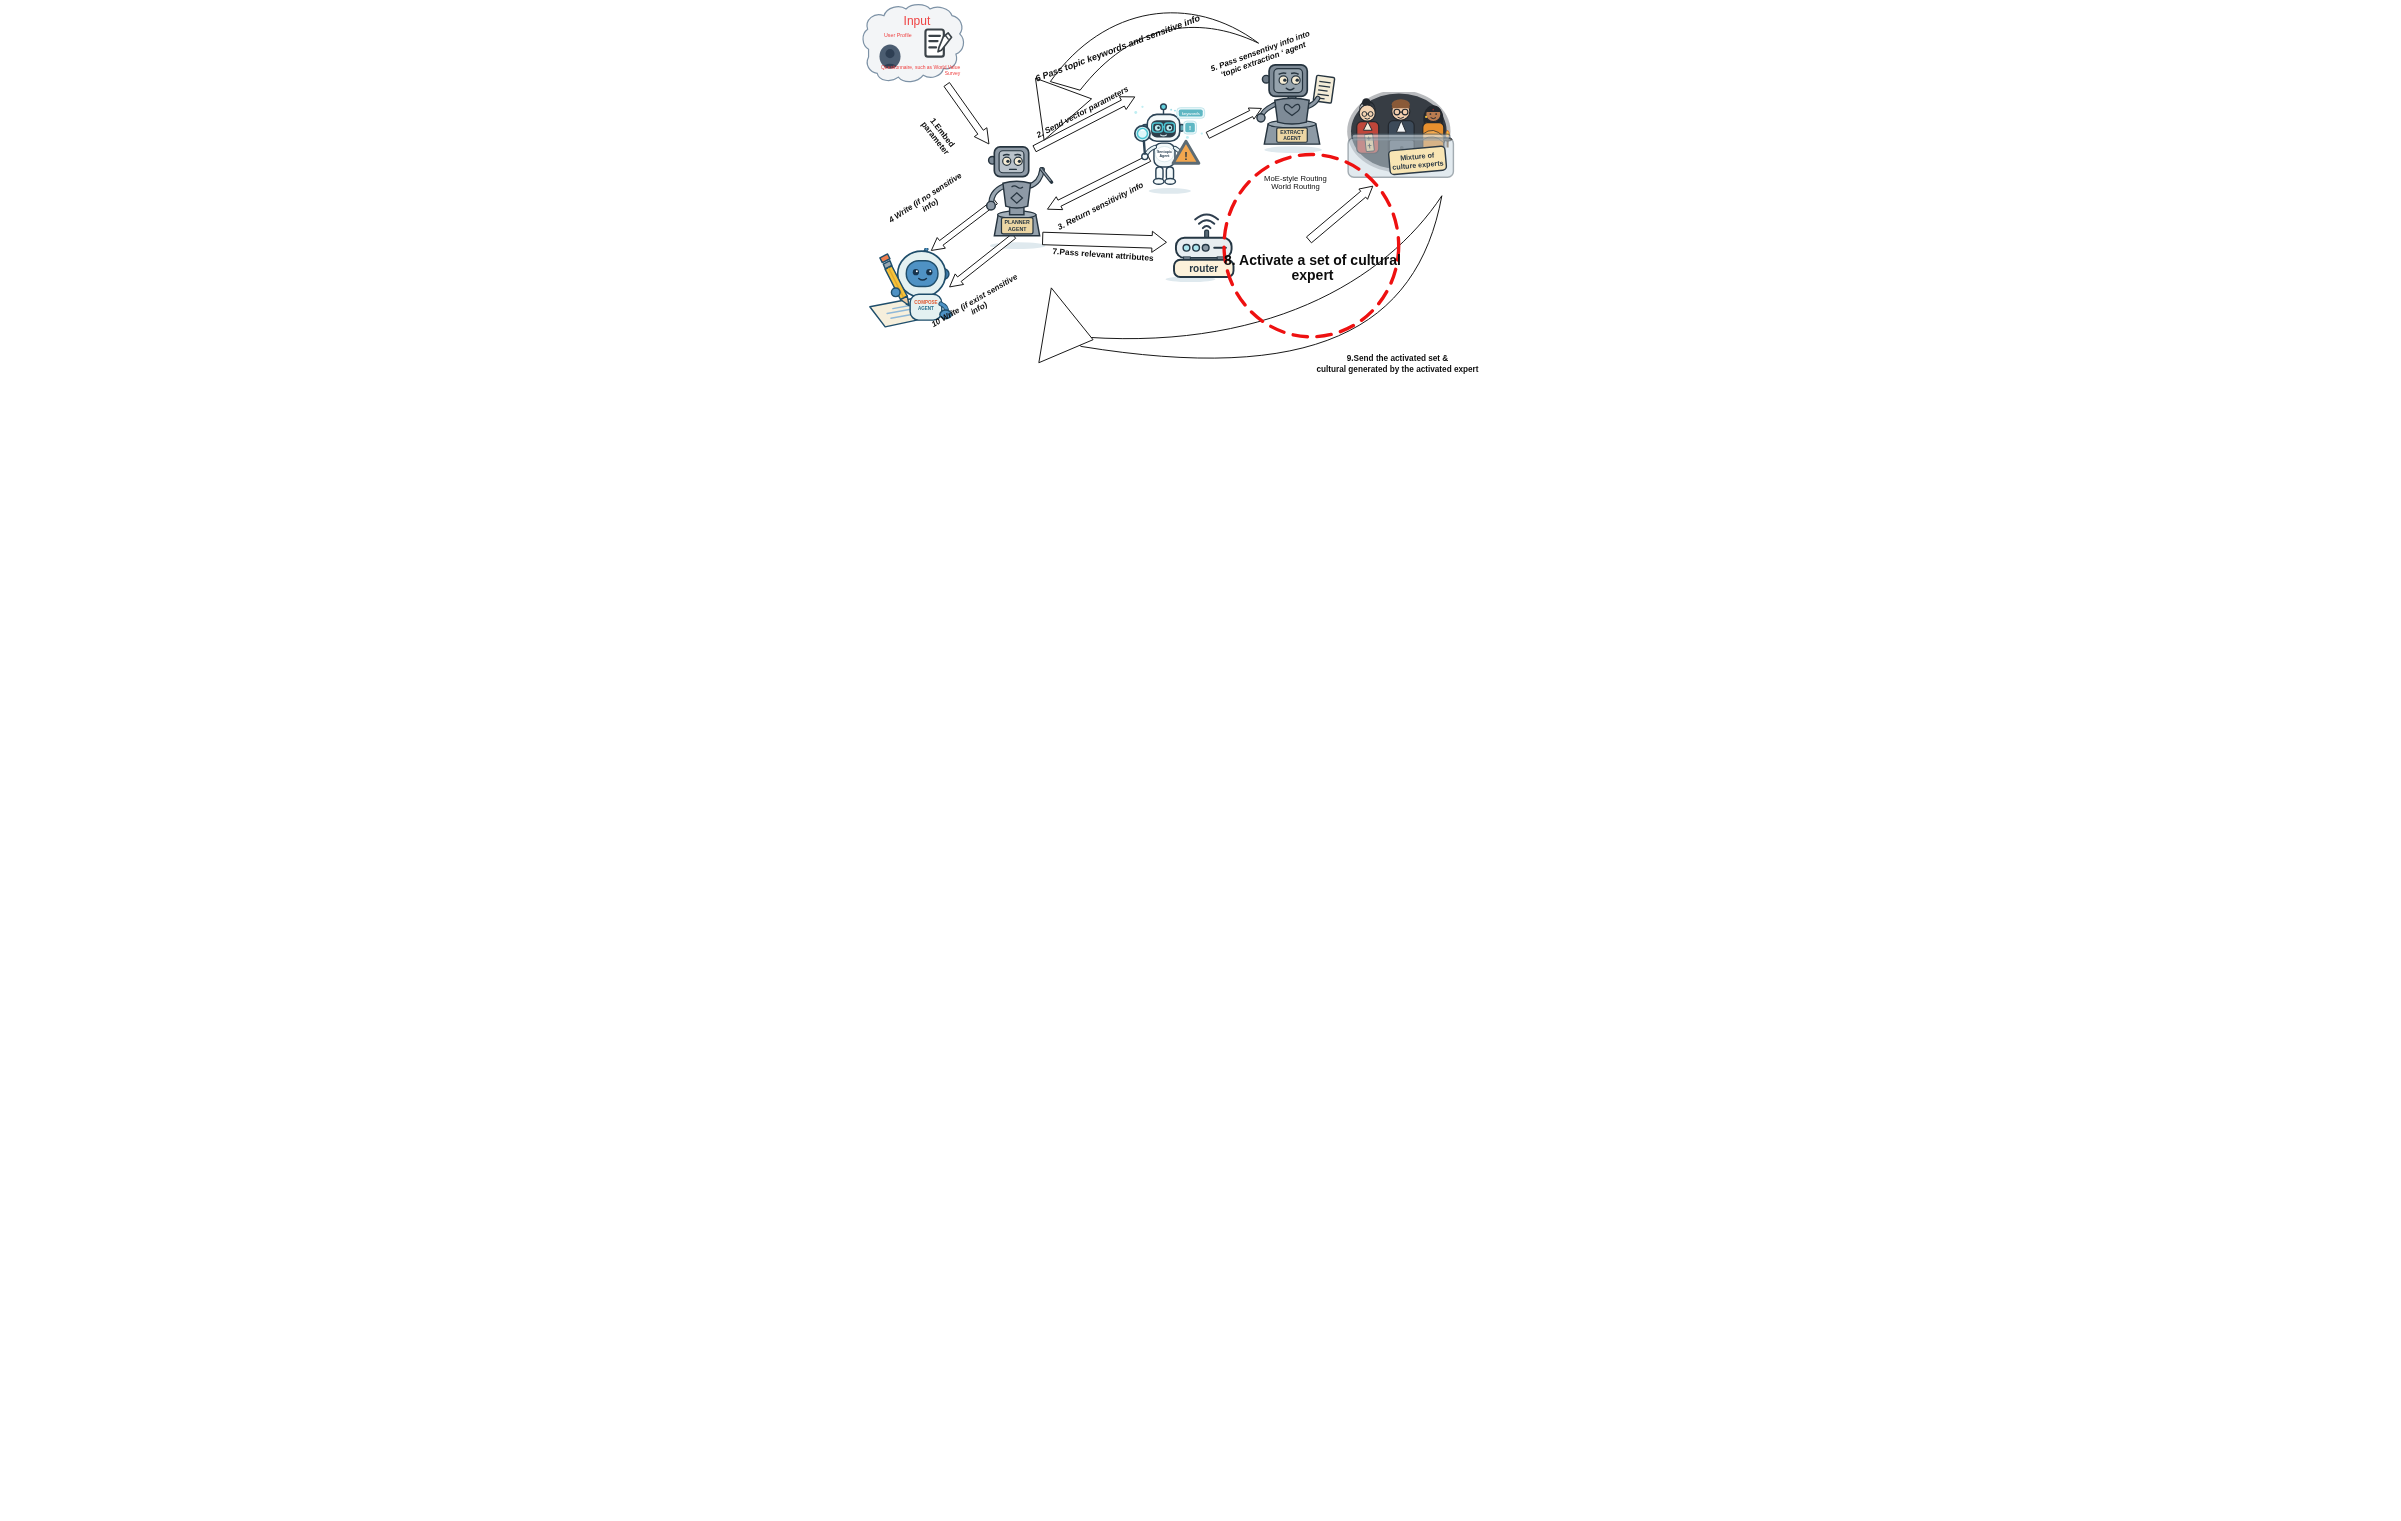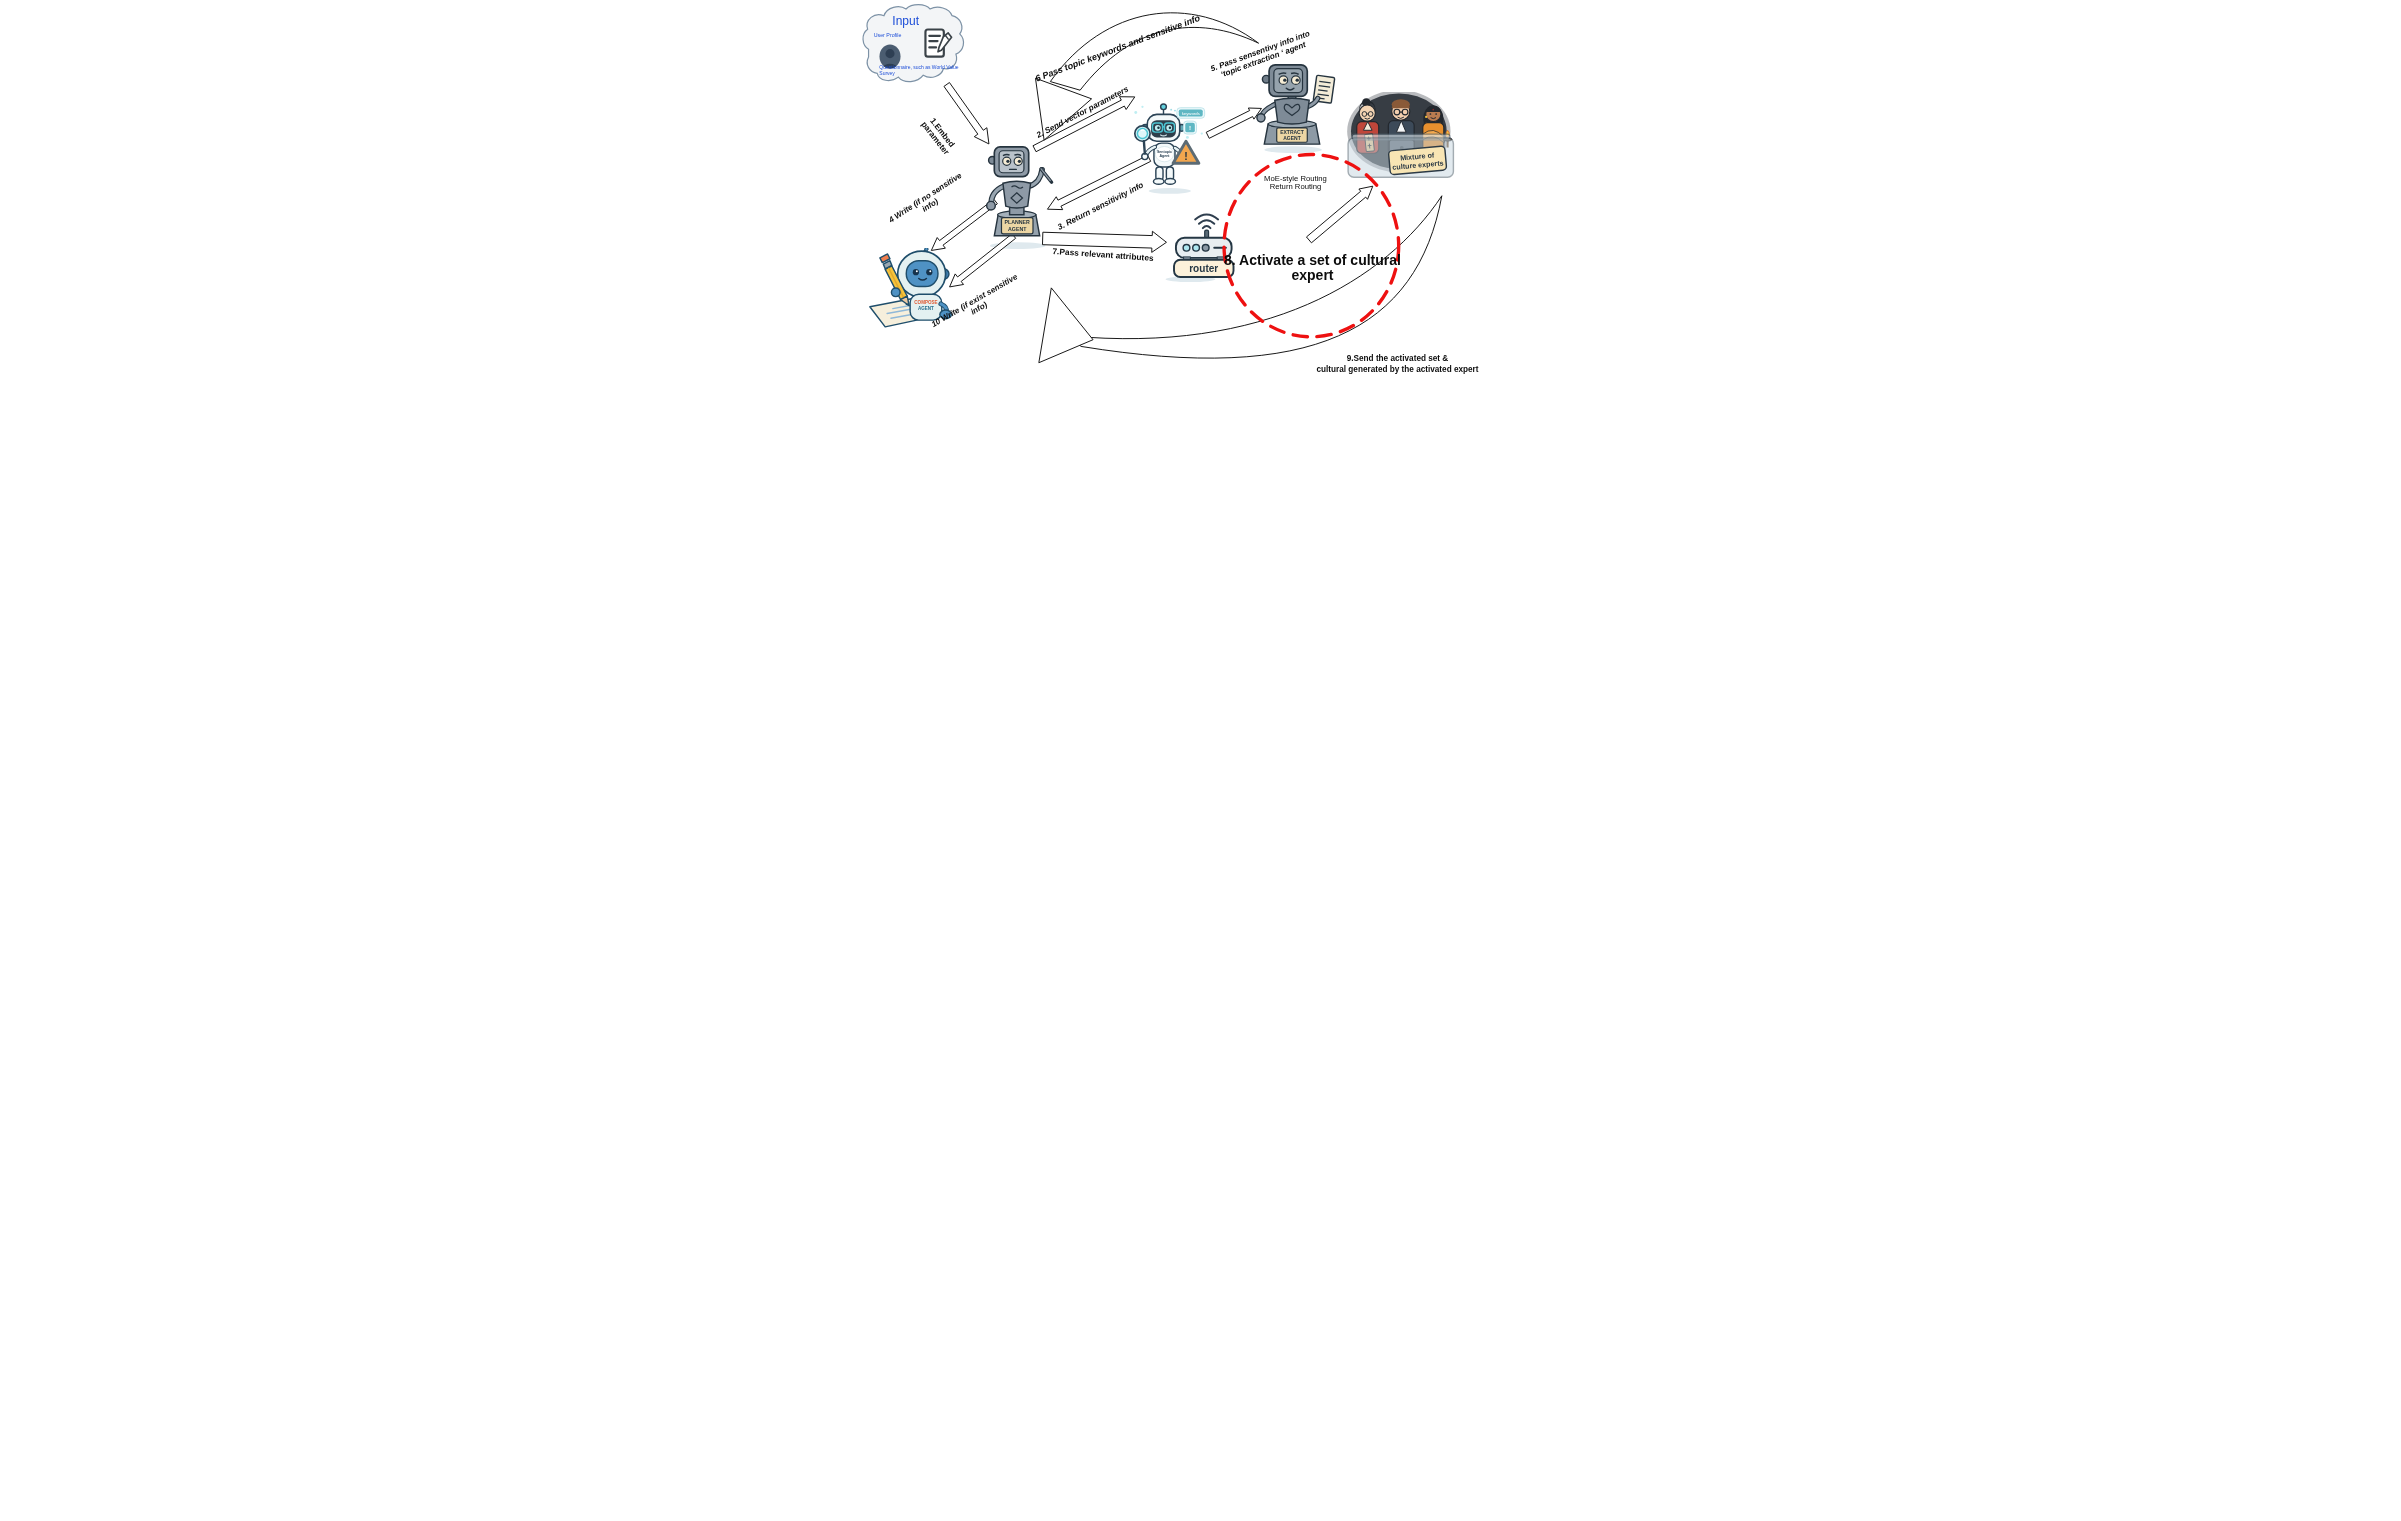--- a/index.html
+++ b/index.html
@@ -5,21 +5,21 @@
   html,body{margin:0;padding:0;background:#ffffff;font-family:"Liberation Sans",sans-serif;}
   #canvas{position:relative;width:692px;height:380px;margin:0 auto;background:#fff;overflow:hidden;}
   .layer{position:absolute;left:0;top:0;width:692px;height:380px;pointer-events:none;}
   .arrow{fill:#ffffff;stroke:#0f0f0f;stroke-width:2;stroke-linejoin:round;}
   .shadow{fill:#dfe9ee;stroke:none;}
   .node{position:absolute;}
   .lbl{position:absolute;text-align:center;white-space:nowrap;color:#0c0c0c;line-height:1.08;}
   .b{font-weight:bold;}
   .bi{font-weight:bold;font-style:italic;}
   svg text{font-family:"Liberation Sans",sans-serif;}
-  .cloud-txt{position:absolute;text-align:left;color:#1d4ed8;}
+  .cloud-txt{position:absolute;text-align:right;color:#ef4444;}
 </style>
 </head>
 <body>
 
 <div id="canvas">
 
   <svg class="layer" viewBox="0 0 1440 792">
     <ellipse class="shadow" cx="338" cy="512" rx="58" ry="7"></ellipse>
     <ellipse class="shadow" cx="655" cy="398" rx="44" ry="6"></ellipse>
     <ellipse class="shadow" cx="912" cy="312" rx="60" ry="7"></ellipse>
@@ -319,21 +319,21 @@
     <div>5. Pass sensentivy info into</div>
     <div>‘topic extraction ‘ agent</div>
   </div>
 
   <div class="lbl bi" style="left:263px;top:49px;font-size:9px;transform:translate(-50%,-50%) rotate(-20.5deg);z-index:6;">6 Pass topic keywords and sensitive info</div>
 
   <div class="lbl b" style="left:248px;top:255px;font-size:8.4px;transform:translate(-50%,-50%) rotate(4deg);z-index:6;">7.Pass relevant attributes</div>
 
   <div class="lbl" style="left:441px;top:183px;font-size:7.7px;z-index:6;transform:translate(-50%,-50%);">
     <div>MoE-style Routing</div>
-    <div>Return Routing</div>
+    <div>World Routing</div>
   </div>
 
   <div class="lbl b" style="left:458px;top:268px;font-size:14px;z-index:6;transform:translate(-50%,-50%);">
     <div>8. Activate a set of cultural</div>
     <div>expert</div>
   </div>
 
   <div class="lbl b" style="left:543px;top:364px;font-size:8.2px;z-index:6;transform:translate(-50%,-50%);line-height:1.35;text-align:center;">
     <div>9.Send the activated set &amp;</div>
     <div>cultural generated by the activated expert</div>

